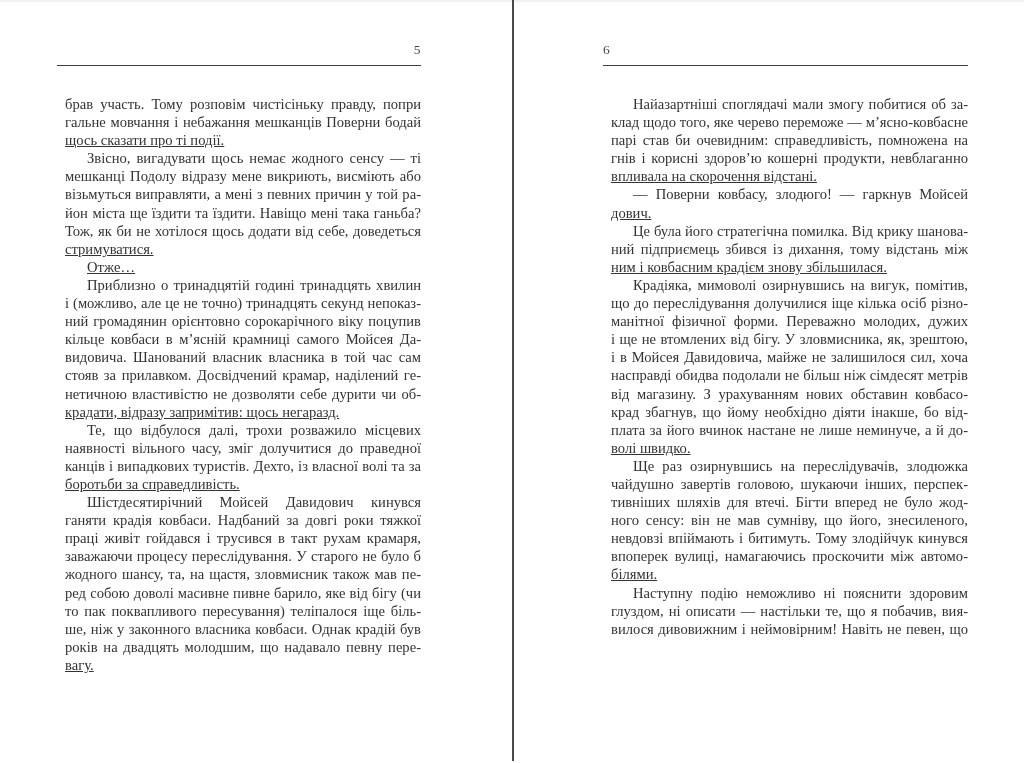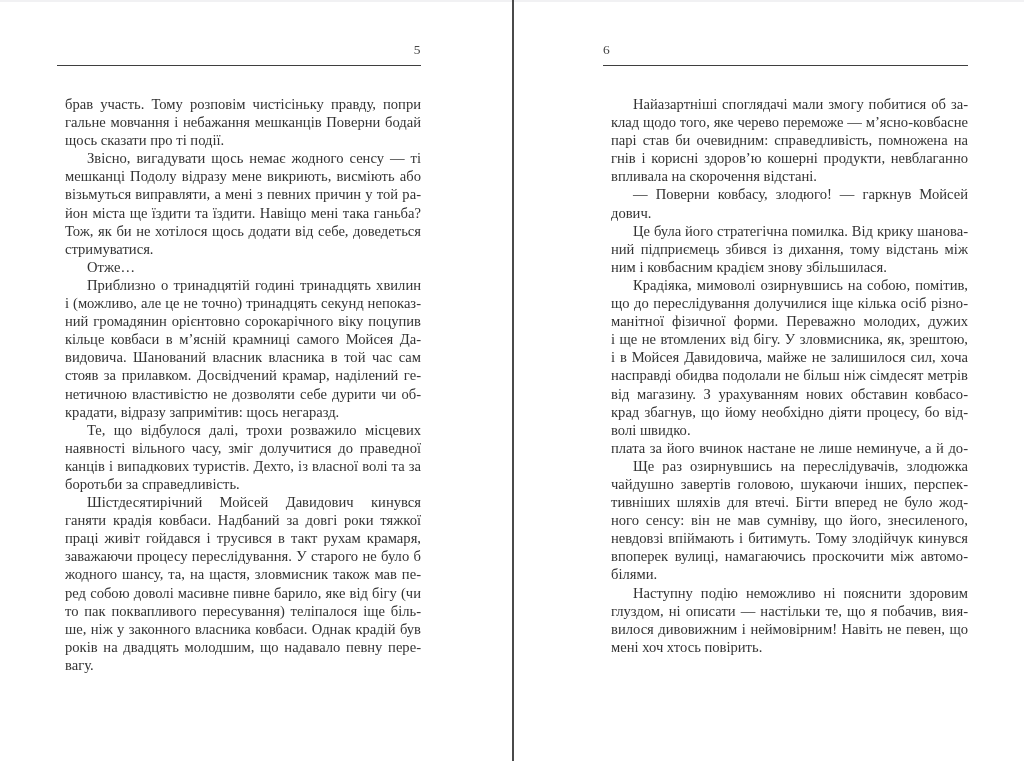--- a/index.html
+++ b/index.html
@@ -27,21 +27,21 @@
     letter-spacing:.5px;
   }
   .page-left .page-number{text-align:right;}
   .page-right .page-number{text-align:left;}
   .header-rule{height:1px;background:var(--rule-color);margin-top:8px;}
   .page-body{margin-top:29px;font-size:14.6px;color:var(--text-color);margin-left:8px;}
   .line{
     line-height:18.1px;height:18.1px;overflow:hidden;
     text-align:justify;text-align-last:justify;
   }
-  .line.para-end{text-align-last:left;}
+  .line.para-end{text-align-last:left;text-decoration:underline;}
   .line.first-indent{text-indent:22px;}
 </style>
 </head>
 <body>
 
 <div class="top-edge"></div>
 
 <div class="page page-left">
   <div class="page-number">5</div>
   <div class="header-rule"></div>
@@ -90,35 +90,34 @@
       <div class="line first-indent">Найазартніші споглядачі мали змогу побитися об за-</div>
       <div class="line">клад щодо того, яке черево переможе — м’ясно-ковбасне</div>
       <div class="line">парі став би очевидним: справедливість, помножена на</div>
       <div class="line">гнів і корисні здоров’ю кошерні продукти, невблаганно</div>
       <div class="line para-end">впливала на скорочення відстані.</div>
       <div class="line first-indent">— Поверни ковбасу, злодюго! — гаркнув Мойсей Дави-</div>
       <div class="line para-end">дович.</div>
       <div class="line first-indent">Це була його стратегічна помилка. Від крику шанова-</div>
       <div class="line">ний підприємець збився із дихання, тому відстань між</div>
       <div class="line para-end">ним і ковбасним крадієм знову збільшилася.</div>
-      <div class="line first-indent">Крадіяка, мимоволі озирнувшись на собою, помітив,</div>
+      <div class="line first-indent">Крадіяка, мимоволі озирнувшись на вигук, помітив,</div>
       <div class="line">що до переслідування долучилися іще кілька осіб різно-</div>
       <div class="line">манітної фізичної форми. Переважно молодих, дужих</div>
       <div class="line">і ще не втомлених від бігу. У зловмисника, як, зрештою,</div>
       <div class="line">і в Мойсея Давидовича, майже не залишилося сил, хоча</div>
       <div class="line">насправді обидва подолали не більш ніж сімдесят метрів</div>
       <div class="line">від магазину. З урахуванням нових обставин ковбасо-</div>
-      <div class="line">крад збагнув, що йому необхідно діяти процесу, бо від-</div>
+      <div class="line">крад збагнув, що йому необхідно діяти інакше, бо від-</div>
+      <div class="line">плата за його вчинок настане не лише неминуче, а й до-</div>
       <div class="line para-end">волі швидко.</div>
-      <div class="line">плата за його вчинок настане не лише неминуче, а й до-</div>
       <div class="line first-indent">Ще раз озирнувшись на переслідувачів, злодюжка від-</div>
       <div class="line">чайдушно завертів головою, шукаючи інших, перспек-</div>
       <div class="line">тивніших шляхів для втечі. Бігти вперед не було жод-</div>
       <div class="line">ного сенсу: він не мав сумніву, що його, знесиленого,</div>
       <div class="line">невдовзі впіймають і битимуть. Тому злодійчук кинувся</div>
       <div class="line">впоперек вулиці, намагаючись проскочити між автомо-</div>
       <div class="line para-end">білями.</div>
       <div class="line first-indent">Наступну подію неможливо ні пояснити здоровим</div>
       <div class="line">глуздом, ні описати — настільки те, що я побачив, вия-</div>
       <div class="line">вилося дивовижним і неймовірним! Навіть не певен, що</div>
-      <div class="line para-end">мені хоч хтось повірить.</div>
     </div>
 </div>
 
 </body></html>

